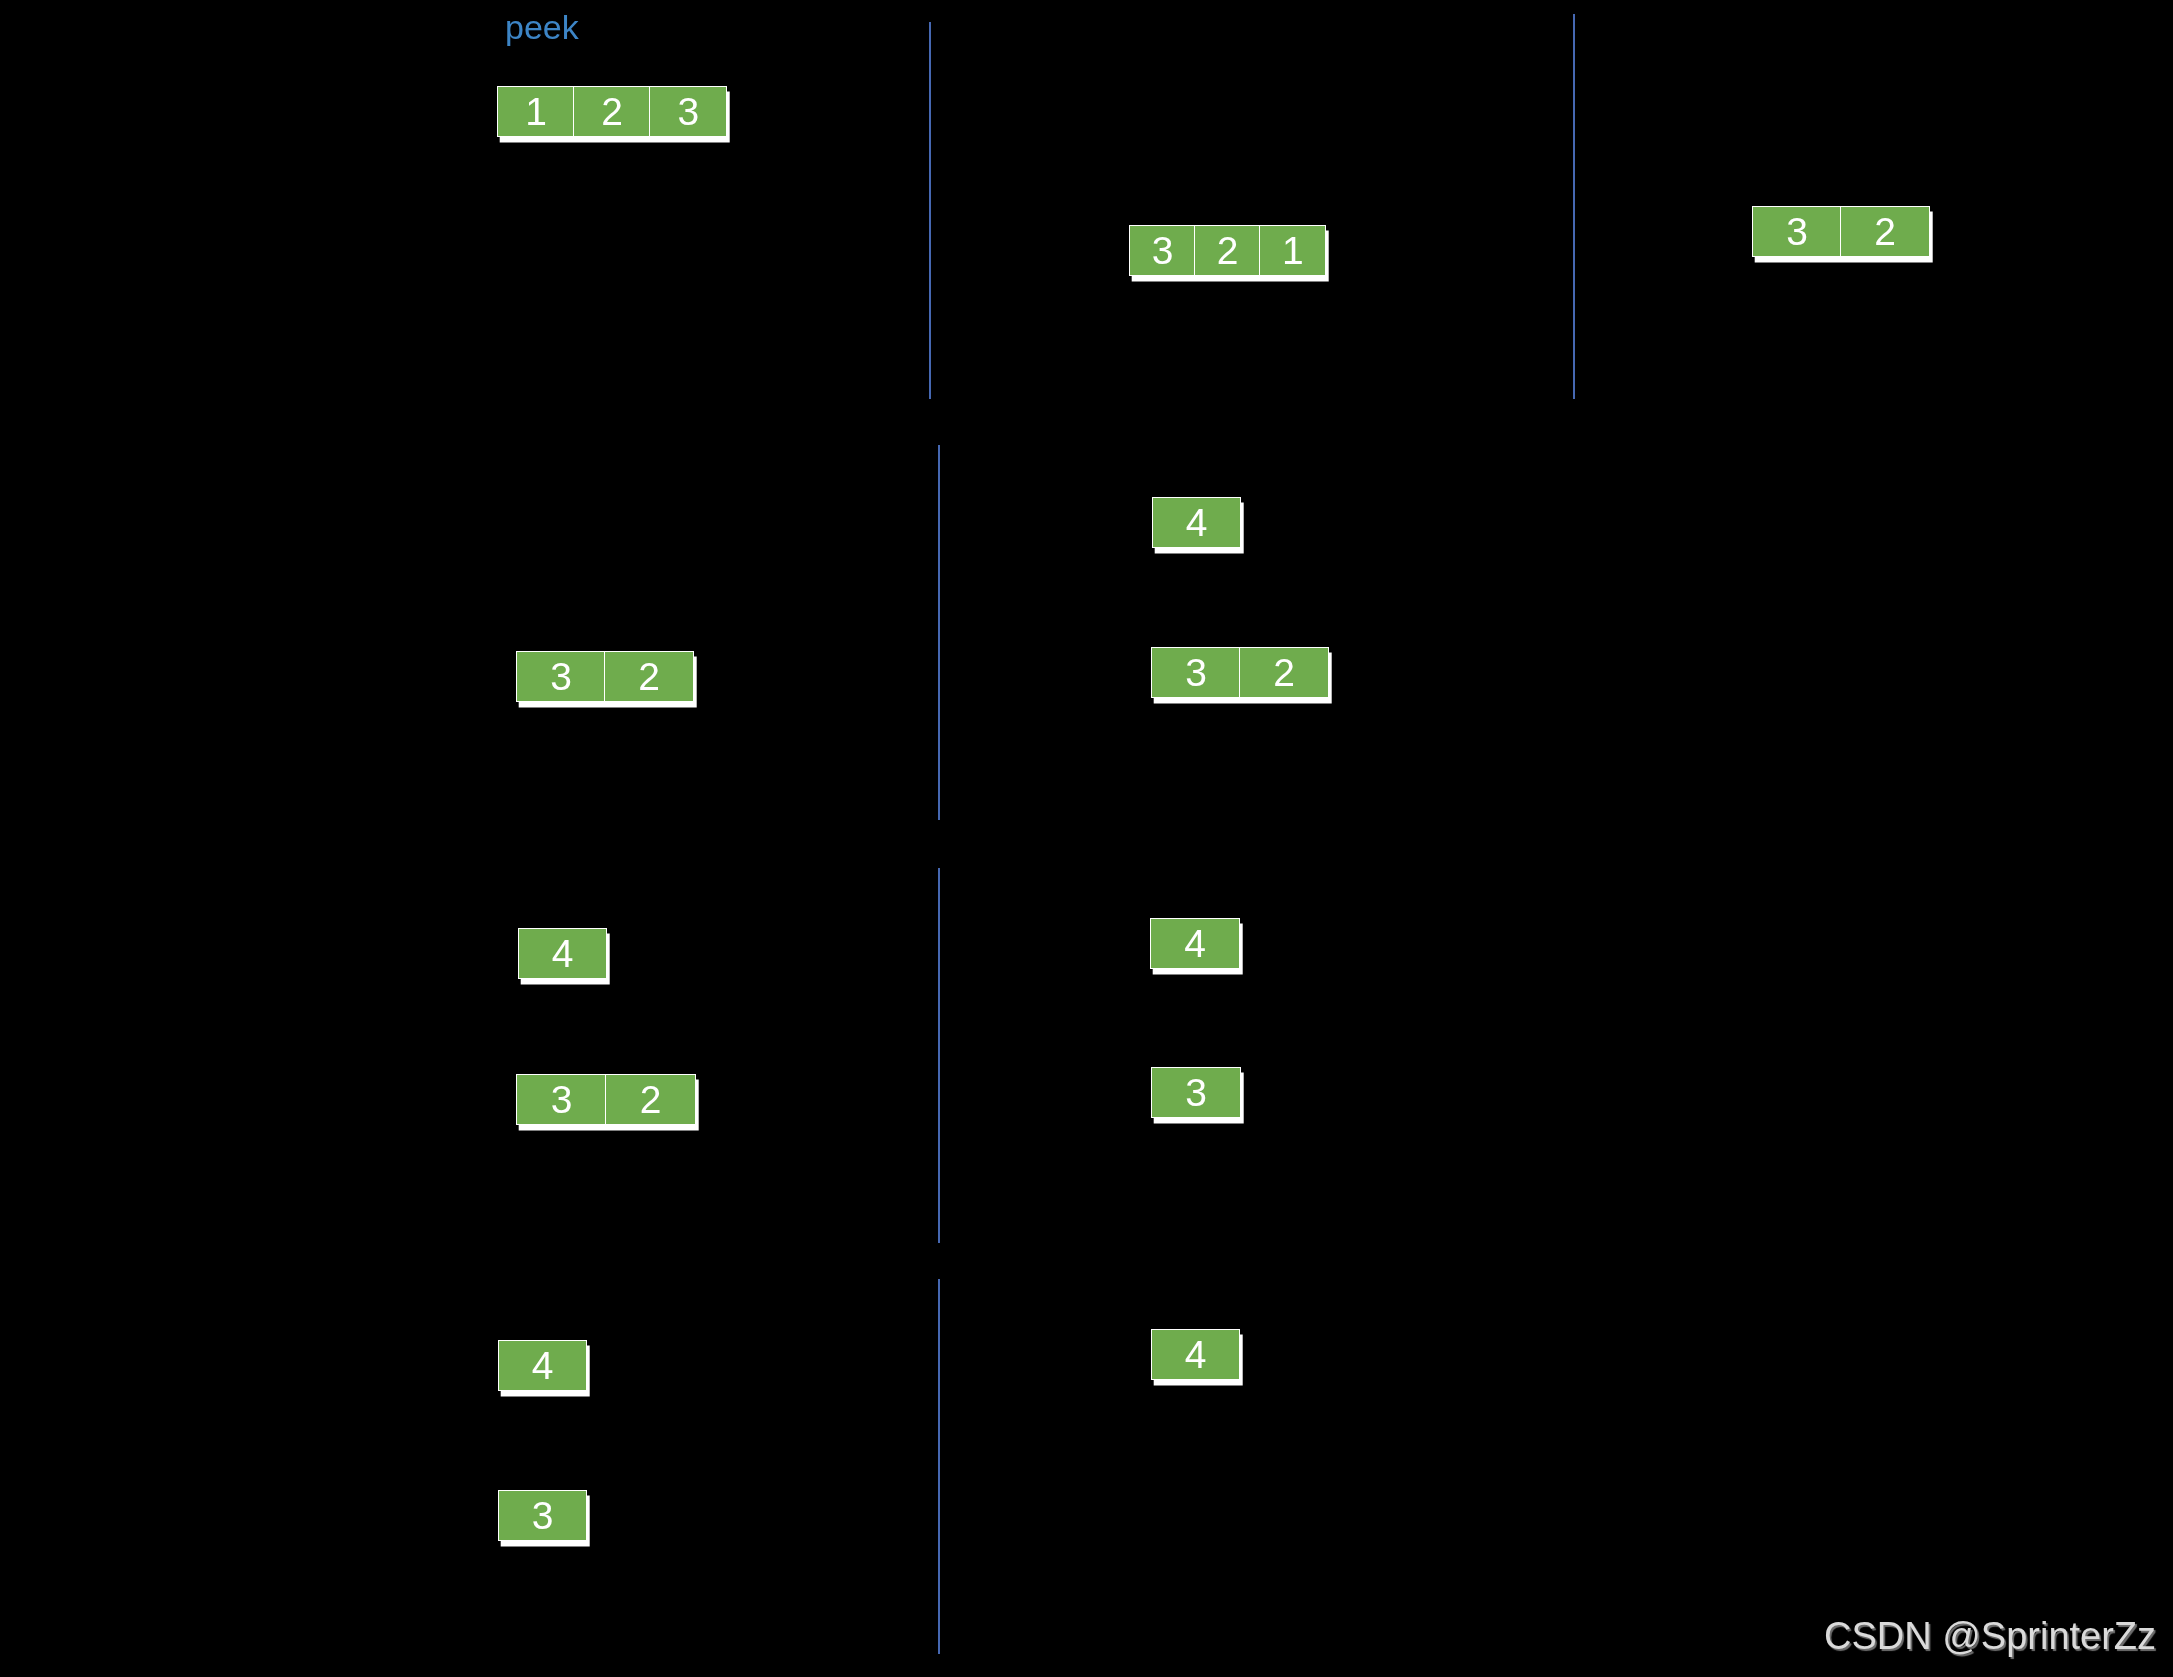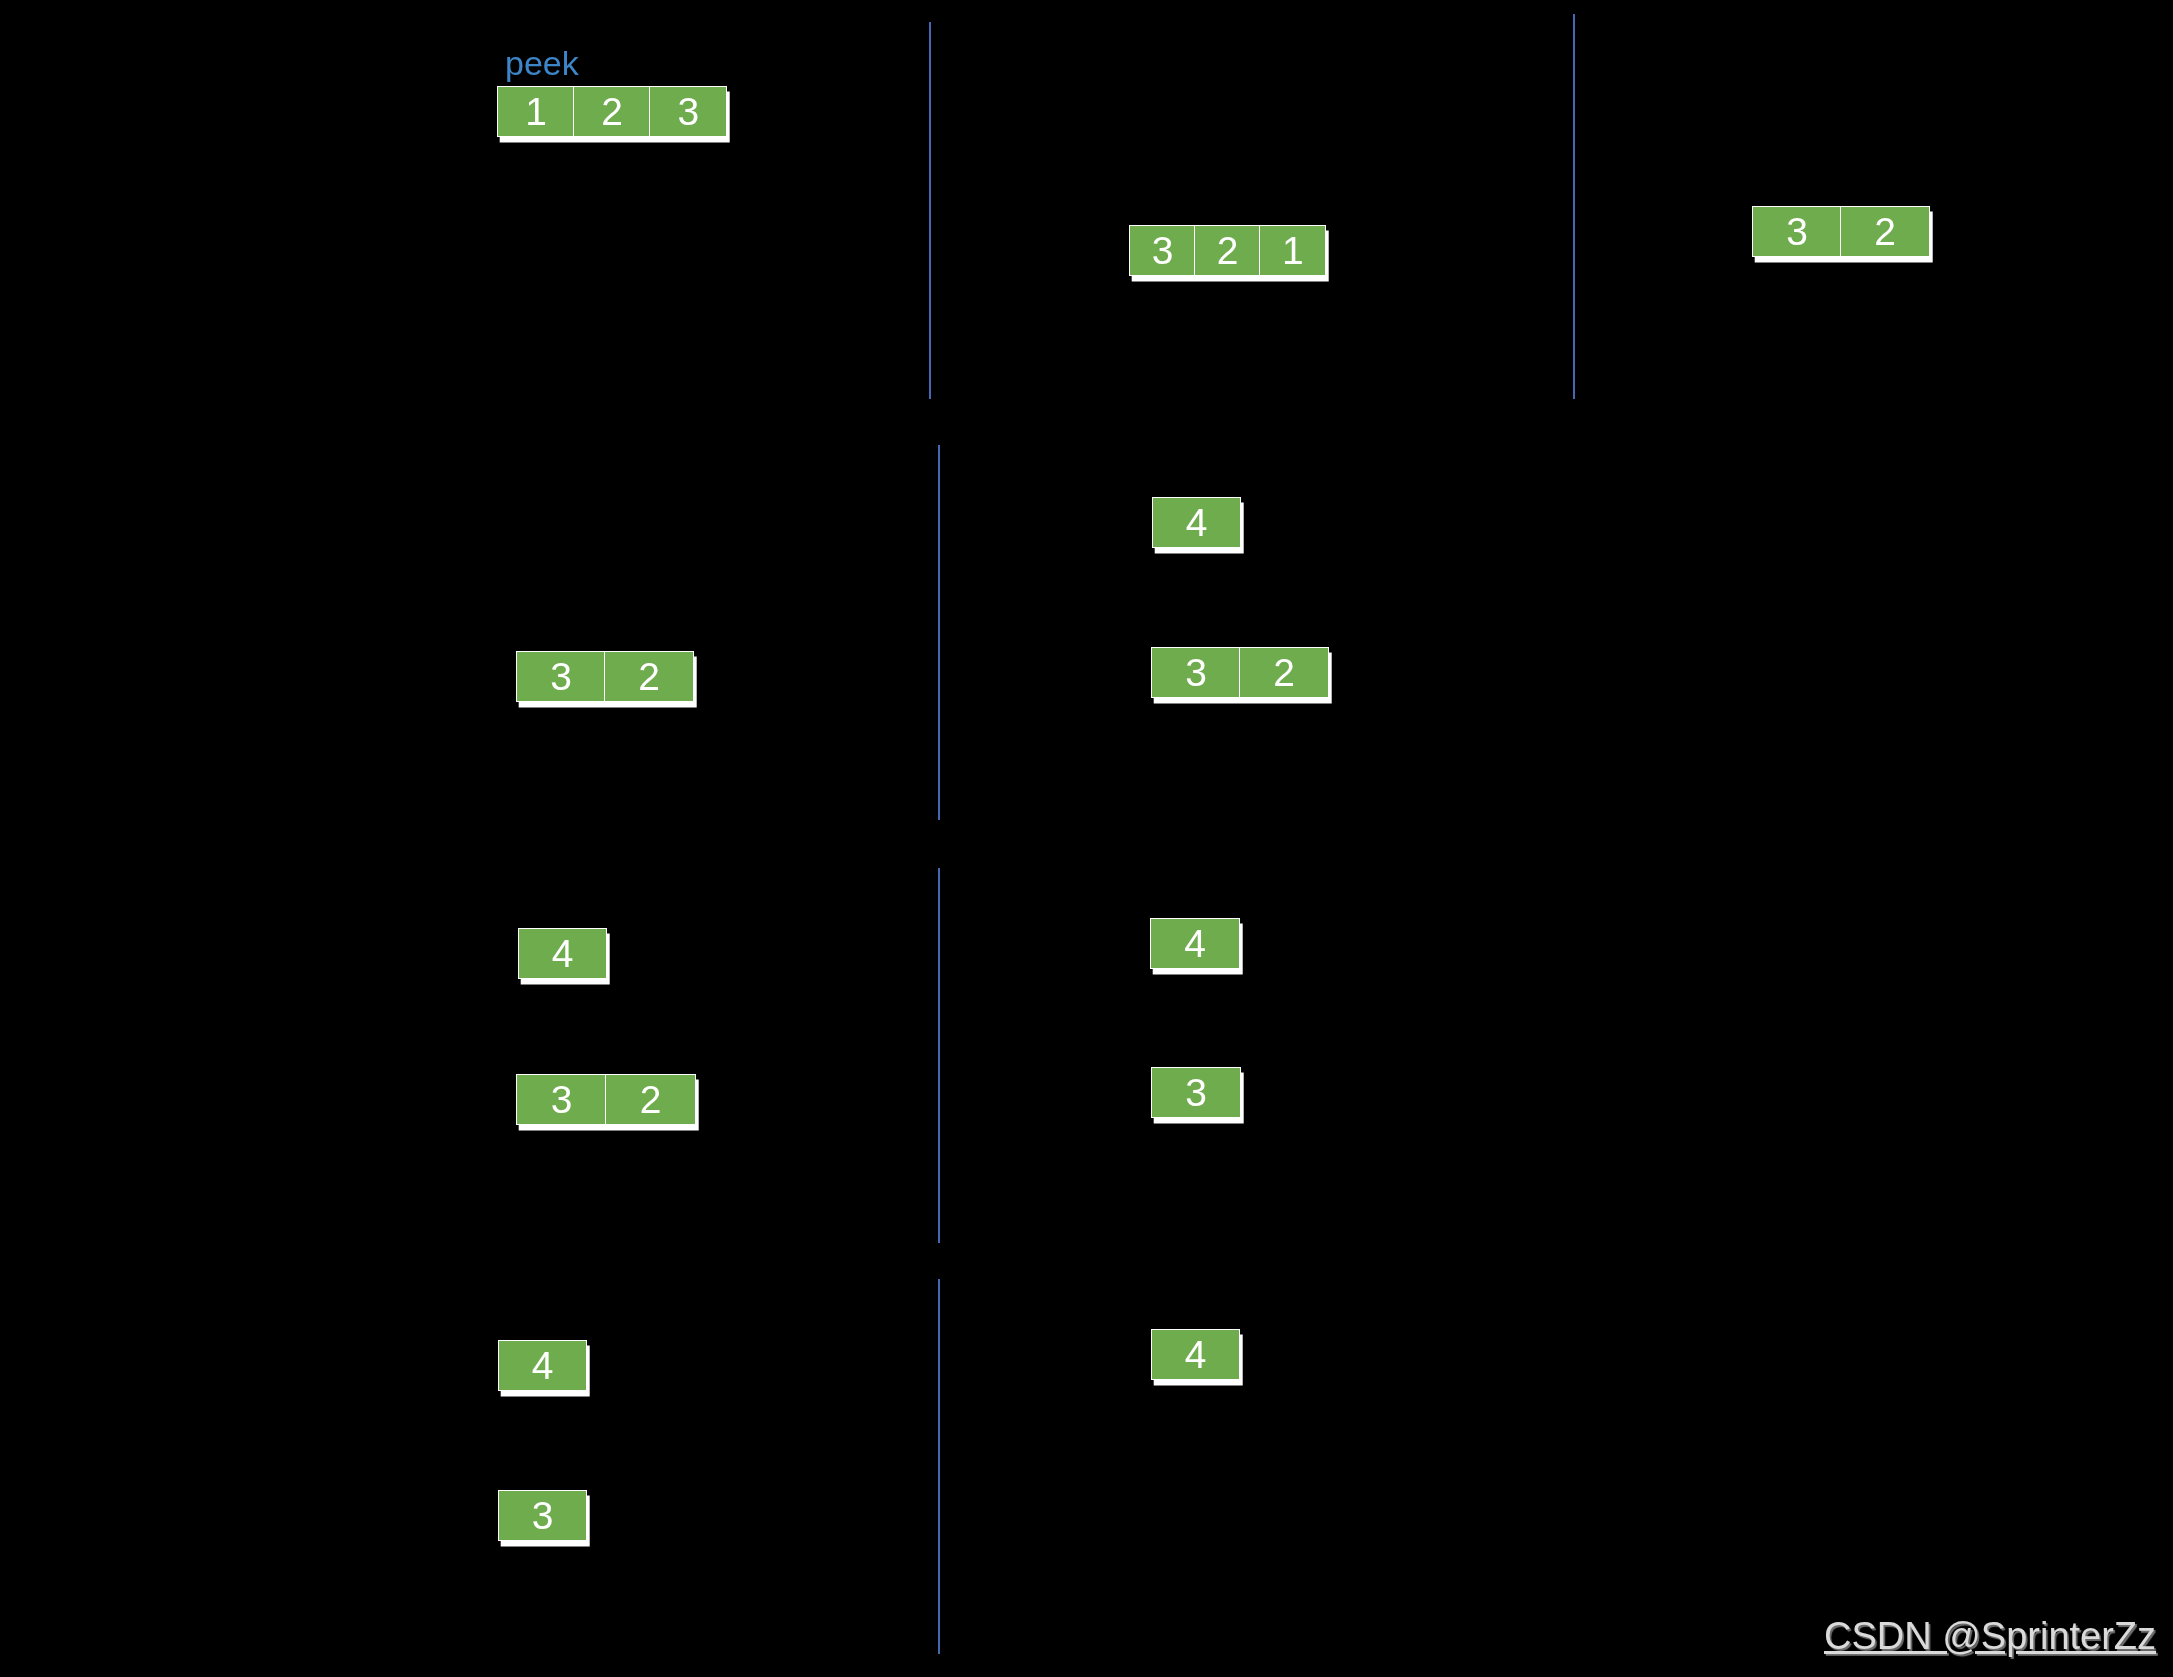--- a/index.html
+++ b/index.html
@@ -21,21 +21,20 @@
     background: var(--divider, #4668B2);
   }
   .peek-label {
     position: absolute;
     left: 505px;
     top: 7.3px;
     font-size: 34px;
     line-height: 1.2;
     color: var(--peek-text, #3D85C6);
     font-weight: 400;
-    margin-top: 36px;
   }
   .arr {
     position: absolute;
     display: flex;
     box-shadow: 2.7px 5.5px 0 0 var(--box-border, #fff);
   }
   .cell {
     width: var(--cw, 87px);
     height: 49px;
     background: var(--box-fill, #6FAC4D);
@@ -50,21 +49,20 @@
   }
   .cell:first-child { margin-left: 0; }
   .watermark {
     position: absolute;
     left: 1824px;
     top: 1615px;
     font-size: 38px;
     color: var(--watermark-text, #DADADA);
     text-shadow: 1.8px 1.8px 0.9px #6e6e6e;
     white-space: nowrap;
-    text-decoration: underline;
   }
   
   #s-r1-left   { left: 497px;  top: 86px;   --cw: 76px; }
   #s-r1-mid    { left: 1129px; top: 225px;  --cw: 65px; }
   #s-r1-right  { left: 1752px; top: 206px;  --cw: 88px; }
   #s-r2-left   { left: 516px;  top: 651px;  --cw: 88px; }
   #s-r2-mid-a  { left: 1152px; top: 497px;  --cw: 87px; }
   #s-r2-mid-b  { left: 1151px; top: 647px;  --cw: 88px; }
   #s-r3-left-a { left: 518px;  top: 928px; --cw: 87px; }
   #s-r3-left-b { left: 516px;  top: 1074px; --cw: 89px; }

